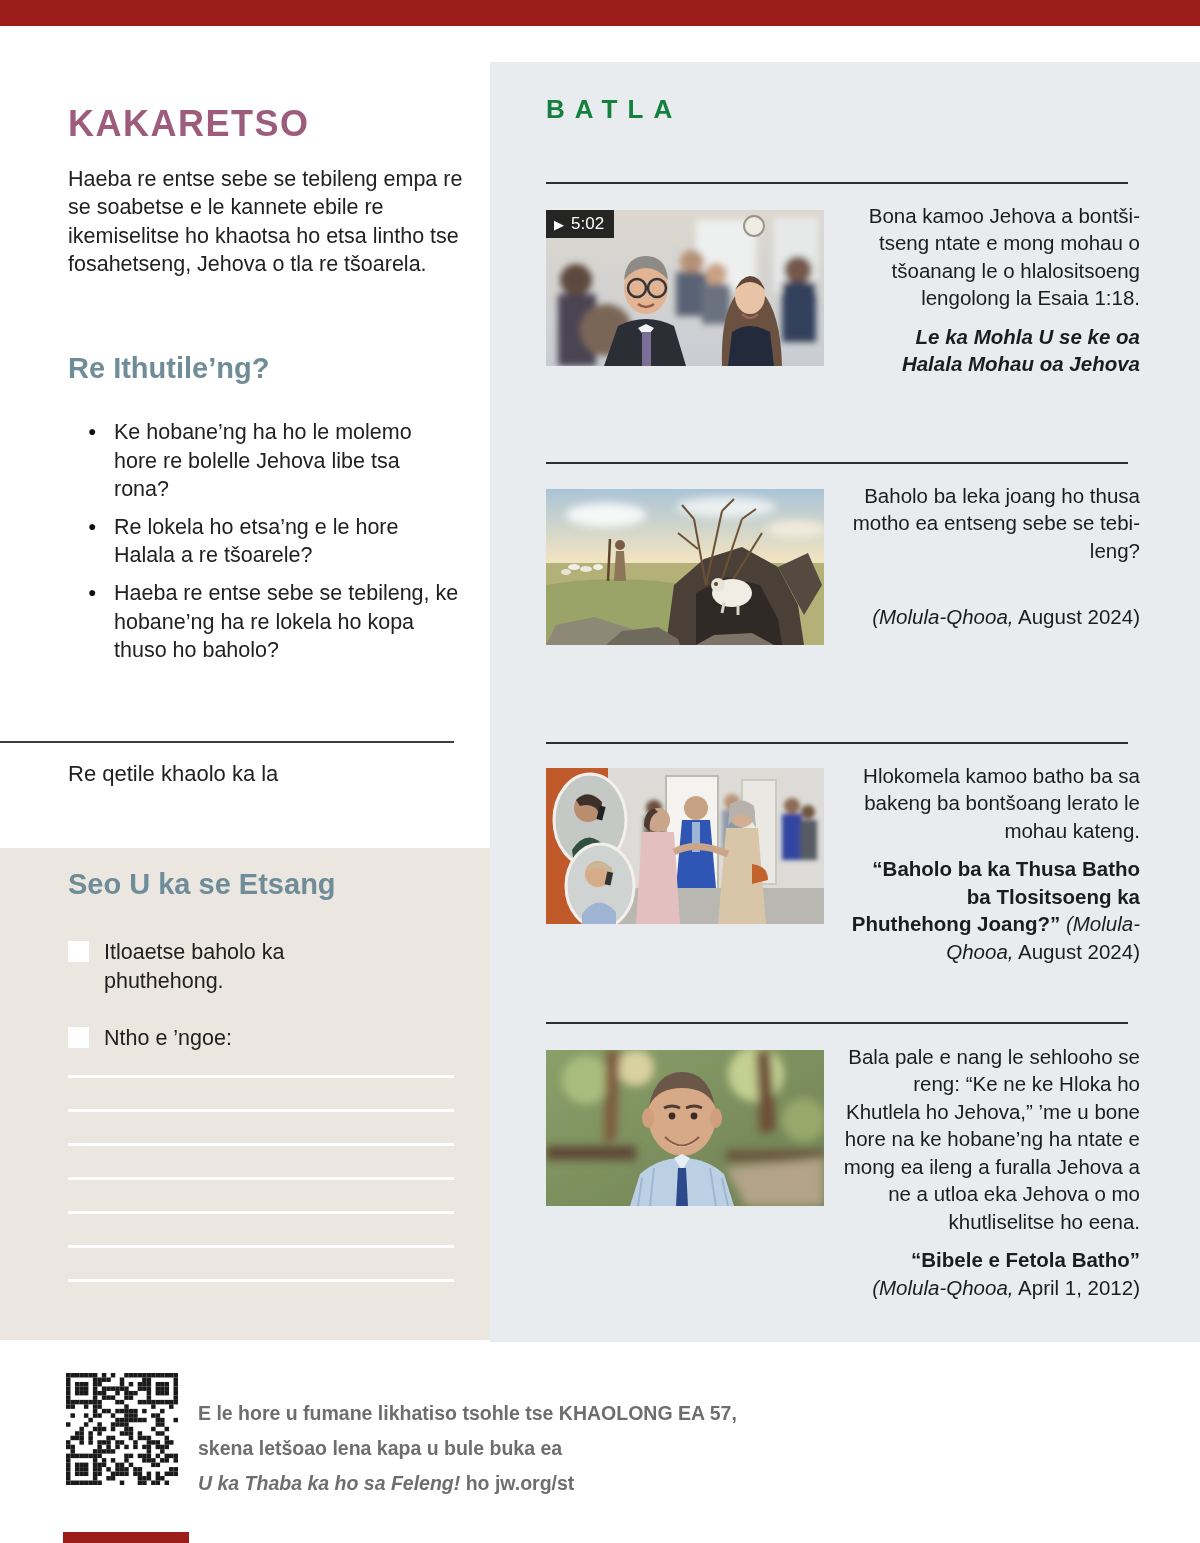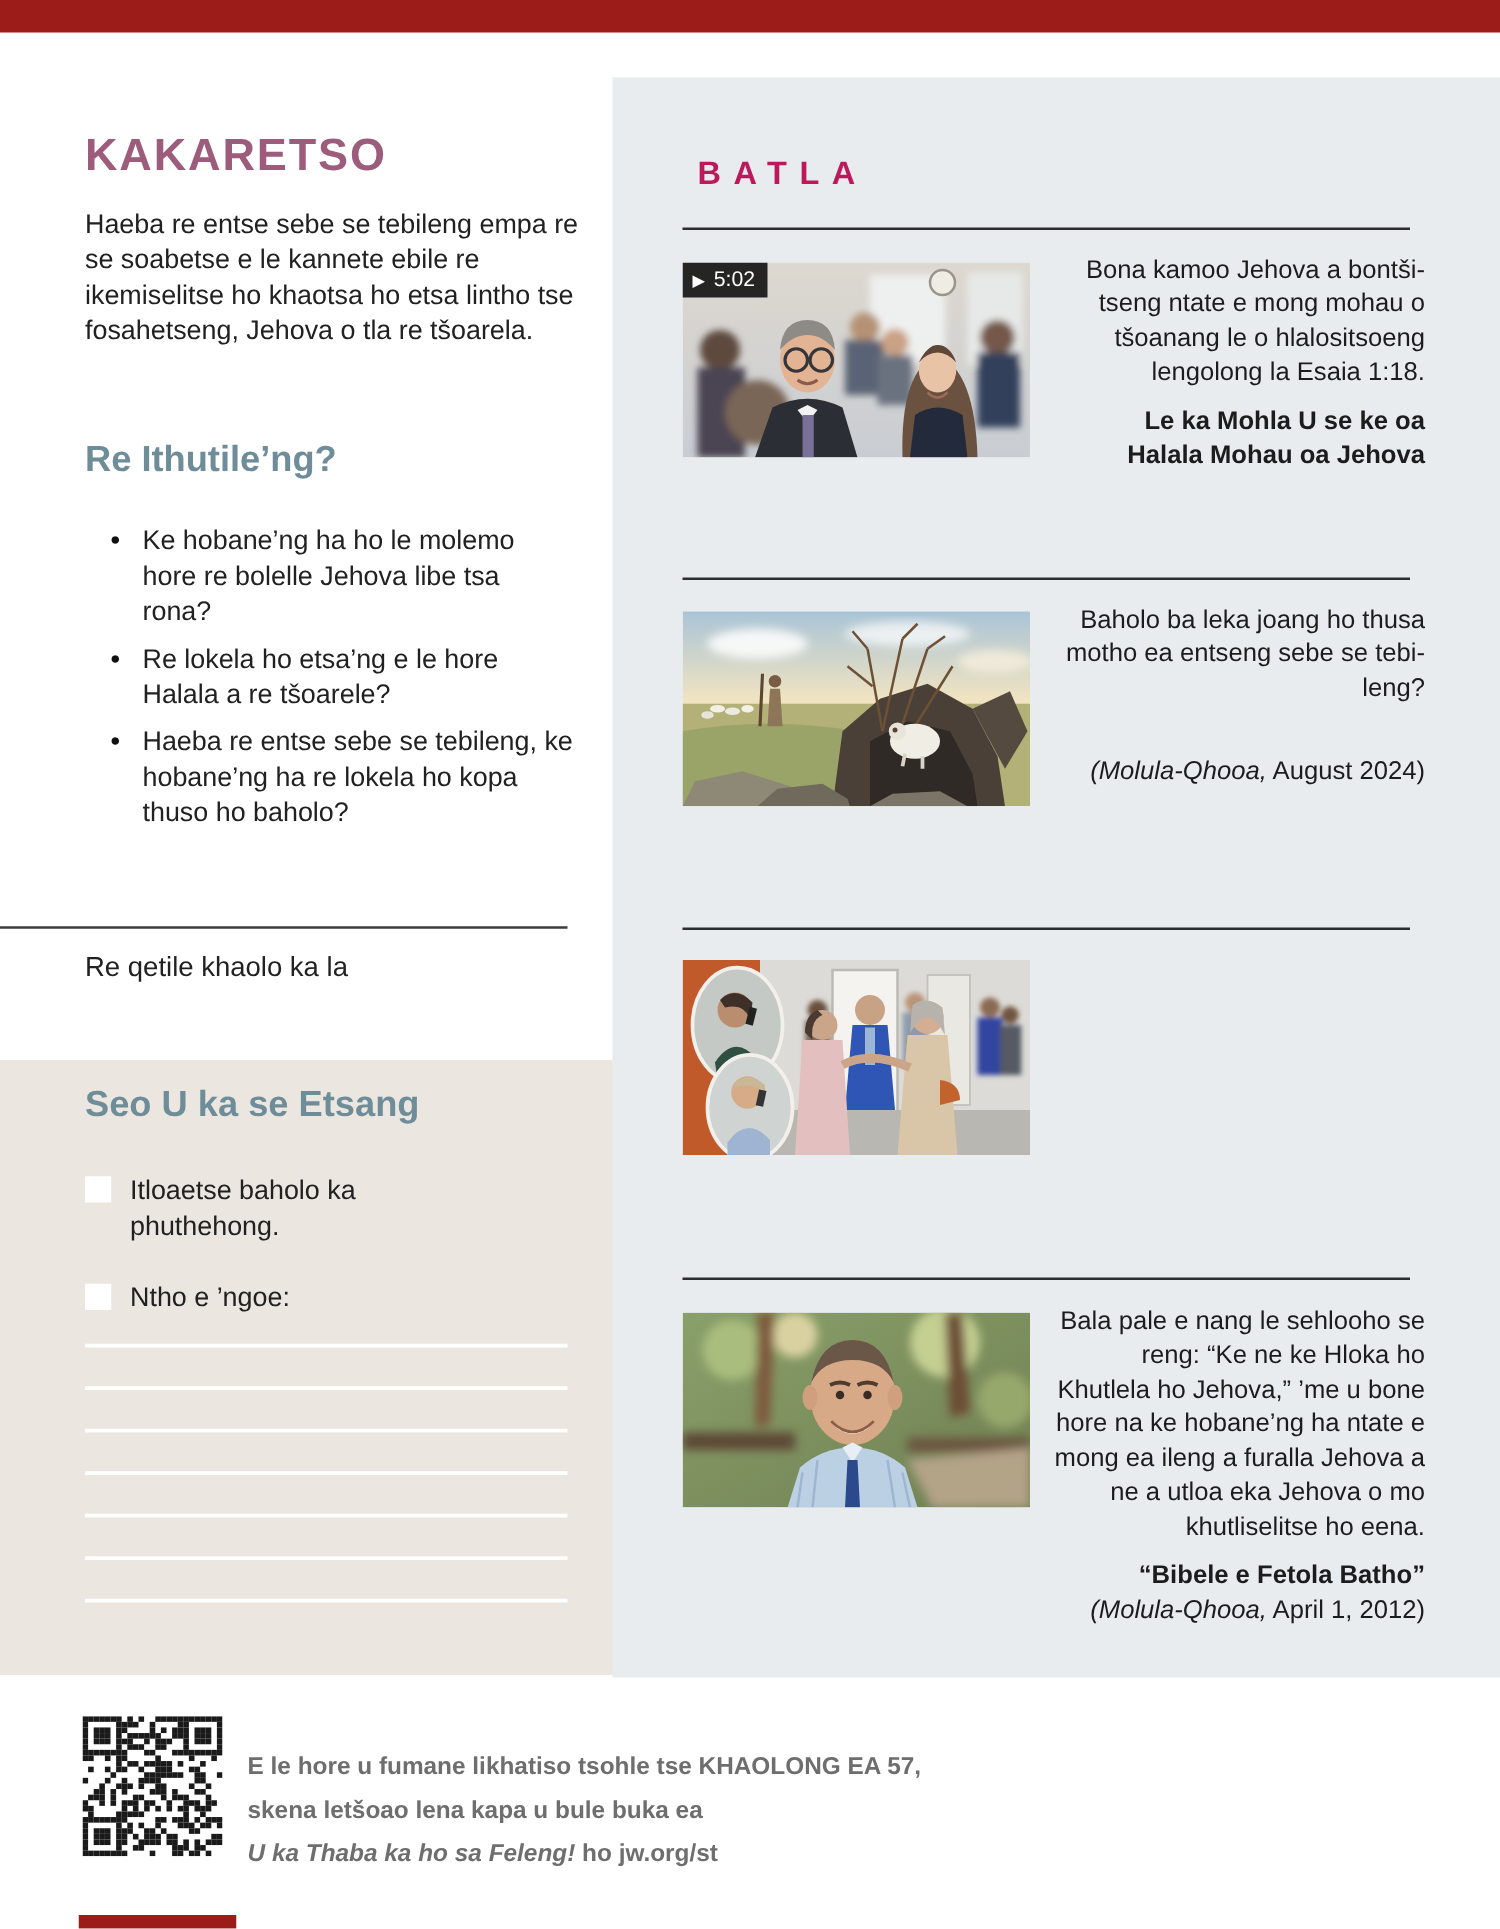--- a/index.html
+++ b/index.html
@@ -25,28 +25,28 @@
   
   .action-box{left:0;top:848px;width:536px;height:492px;background:#ebe6e0;}
   .action-box .bx-title{position:absolute;left:68px;top:20px;}
   .chk-row{position:absolute;left:68px;display:flex;}
   .chk{width:21px;height:21px;background:#ffffff;flex:0 0 21px;margin-top:3px;}
   .chk-label{margin-left:15px;width:250px;font-size:21.5px;line-height:1.35;color:#212121;}
   .wline{position:absolute;left:68px;width:386px;height:3px;background:#ffffff;}
 
   
   .panel{left:490px;top:62px;width:710px;height:1280px;background:#e8ecef;}
-  .h-batla{position:absolute;left:56px;top:61px;font-size:26px;font-weight:bold;letter-spacing:10px;color:#be185d;margin-left:12px;}
+  .h-batla{position:absolute;left:56px;top:32px;font-size:26px;font-weight:bold;letter-spacing:10px;color:#15803d;}
   .hr{position:absolute;left:56px;width:582px;height:2px;background:#2d2d2d;}
   .thumb{position:absolute;left:56px;width:278px;height:156px;overflow:hidden;}
   .thumb svg{display:block;}
   .sec-text{position:absolute;left:353px;width:297px;font-size:20.5px;line-height:1.34;color:#1c1c1c;text-align:right;}
   .sec-text p{margin:0 0 11px 0;}
   .sec-text .ttl{font-weight:bold;}
-  .sec-text .ttl-it{font-weight:bold;margin-left:17px;}
+  .sec-text .ttl-it{font-weight:bold;font-style:italic;margin-left:17px;}
   .src i{font-style:italic;}
   .badge{position:absolute;left:0;top:0;background:rgba(22,22,22,.92);color:#fff;
          font-size:17px;padding:4px 10px 4px 8px;display:flex;align-items:center;gap:7px;}
   .badge .tri{font-size:13px;line-height:1;}
 
   
   .qr{left:66px;top:1373px;width:112px;height:112px;}
   .footer-text{left:198px;top:1396px;width:760px;font-size:19.5px;line-height:34.8px;
                font-weight:bold;color:#6e6e6e;}
   .footer-text i{font-style:italic;}
@@ -261,20 +261,27 @@
         <circle cx="42" cy="40" r="14" fill="#b98d6d"></circle>
         <path d="M30 32 Q42 20 56 34 L54 48 Q50 34 34 38 Z" fill="#3c3028"></path>
         <path d="M26 82 Q42 58 60 80 L60 96 L28 96 Z" fill="#2f4f42"></path>
         <rect x="52" y="38" width="6" height="14" fill="#222" transform="rotate(14 55 45)"></rect>
         <ellipse cx="54" cy="118" rx="34" ry="42" fill="#cfd4d2" stroke="#f3f0ec" stroke-width="3"></ellipse>
         <circle cx="52" cy="106" r="13" fill="#d6ab88"></circle>
         <path d="M40 100 Q52 88 66 100 L66 112 Q62 96 42 102 Z" fill="#c9b795"></path>
         <path d="M36 146 Q52 124 70 144 L70 156 L36 156 Z" fill="#9fb3d3"></path>
         <rect x="60" y="104" width="6" height="13" fill="#333" transform="rotate(12 63 110)"></rect>
       </svg>
+    </div>
+    <div class="sec-text" style="top:700px;">
+      <p>Hlokomela kamoo batho ba sa bakeng ba bontšoang lerato le mohau kateng.</p>
+      <p>
+        <span class="ttl">“Baholo ba ka Thusa Batho ba Tlositsoeng ka Phuthehong Joang?”</span>
+        <span class="src"><i>(Molula-Qhooa,</i><span> August 2024)</span></span>
+      </p>
     </div>
 
     <div class="thumb" style="top:988px;">
       <svg width="278" height="156" viewBox="0 0 278 156">
         <defs>
           <linearGradient id="g4" x1="0" y1="0" x2="1" y2="1">
             <stop offset="0" stop-color="#8aa06a"></stop>
               <stop offset="1" stop-color="#6f7f52"></stop>
           </linearGradient>
           <filter id="bl4">

